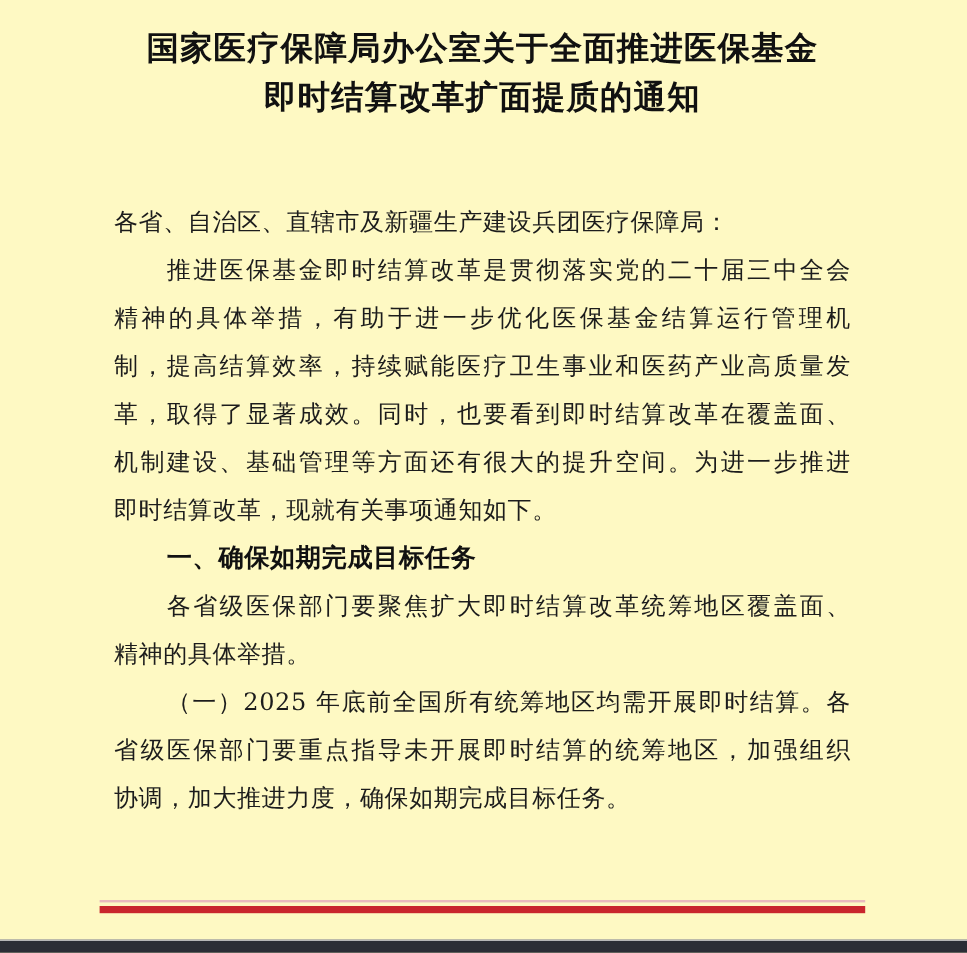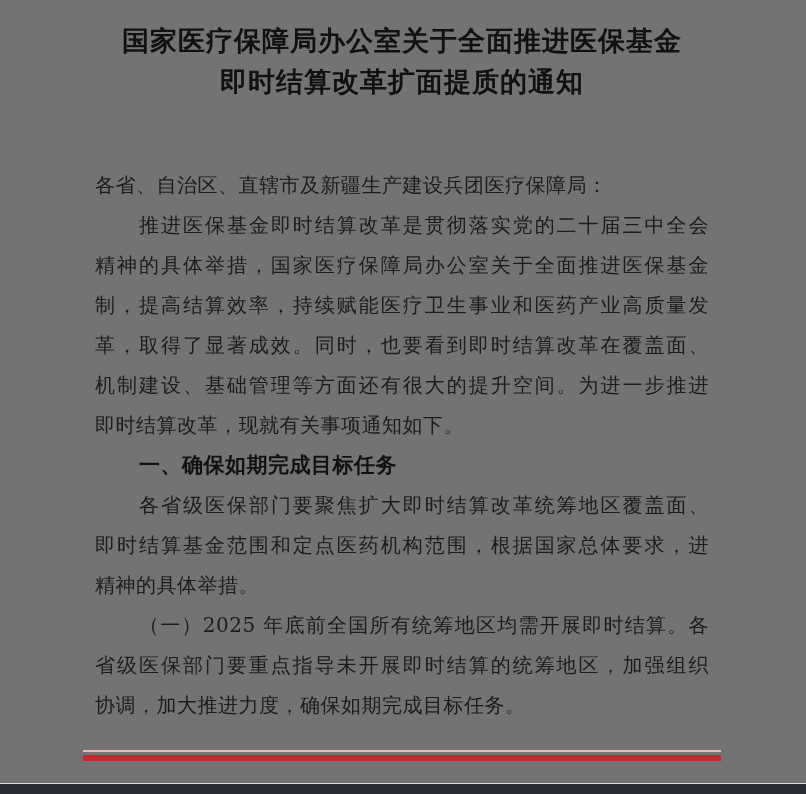--- a/index.html
+++ b/index.html
@@ -1,20 +1,20 @@
 <!DOCTYPE html>
 <html><head>
 <meta charset="utf-8">
 <style>
   html, body { margin: 0; padding: 0; }
   .page {
     position: relative;
     width: 806px;
     height: 794px;
-    background: #737373;
+    background: #fef9c3;
     overflow: hidden;
     font-family: "DejaVu Serif", serif;
     color: #1f1f1f;
   }
   .title {
     position: absolute;
     top: 20px;
     left: 95px;
     width: 614px;
     text-align: center;
@@ -86,28 +86,27 @@
 <div class="page">
 
   <div class="title">
     <div>国家医疗保障局办公室关于全面推进医保基金</div>
     <div>即时结算改革扩面提质的通知</div>
   </div>
 
   <div class="body-block">
     <div class="ln">各省、自治区、直辖市及新疆生产建设兵团医疗保障局：</div>
     <div class="ln ind jst">推进医保基金即时结算改革是贯彻落实党的二十届三中全会</div>
-    <div class="ln jst">精神的具体举措，国家医疗保障局办公室关于全面推进医保基金</div>
+    <div class="ln jst">精神的具体举措，有助于进一步优化医保基金结算运行管理机</div>
     <div class="ln jst">制，提高结算效率，持续赋能医疗卫生事业和医药产业高质量发</div>
     <div class="ln jst">革，取得了显著成效。同时，也要看到即时结算改革在覆盖面、</div>
     <div class="ln jst">机制建设、基础管理等方面还有很大的提升空间。为进一步推进</div>
     <div class="ln">即时结算改革，现就有关事项通知如下。</div>
     <div class="ln head ind">一、确保如期完成目标任务</div>
     <div class="ln ind jst">各省级医保部门要聚焦扩大即时结算改革统筹地区覆盖面、</div>
-    <div class="ln jst">即时结算基金范围和定点医药机构范围，根据国家总体要求，进</div>
     <div class="ln">精神的具体举措。</div>
     <div class="ln ind jst">（一）2025 年底前全国所有统筹地区均需开展即时结算。各</div>
     <div class="ln jst">省级医保部门要重点指导未开展即时结算的统筹地区，加强组织</div>
     <div class="ln">协调，加大推进力度，确保如期完成目标任务。</div>
   </div>
 
   <div class="divider">
     <div class="divider-thin"></div>
     <div class="divider-thick"></div>
   </div>

